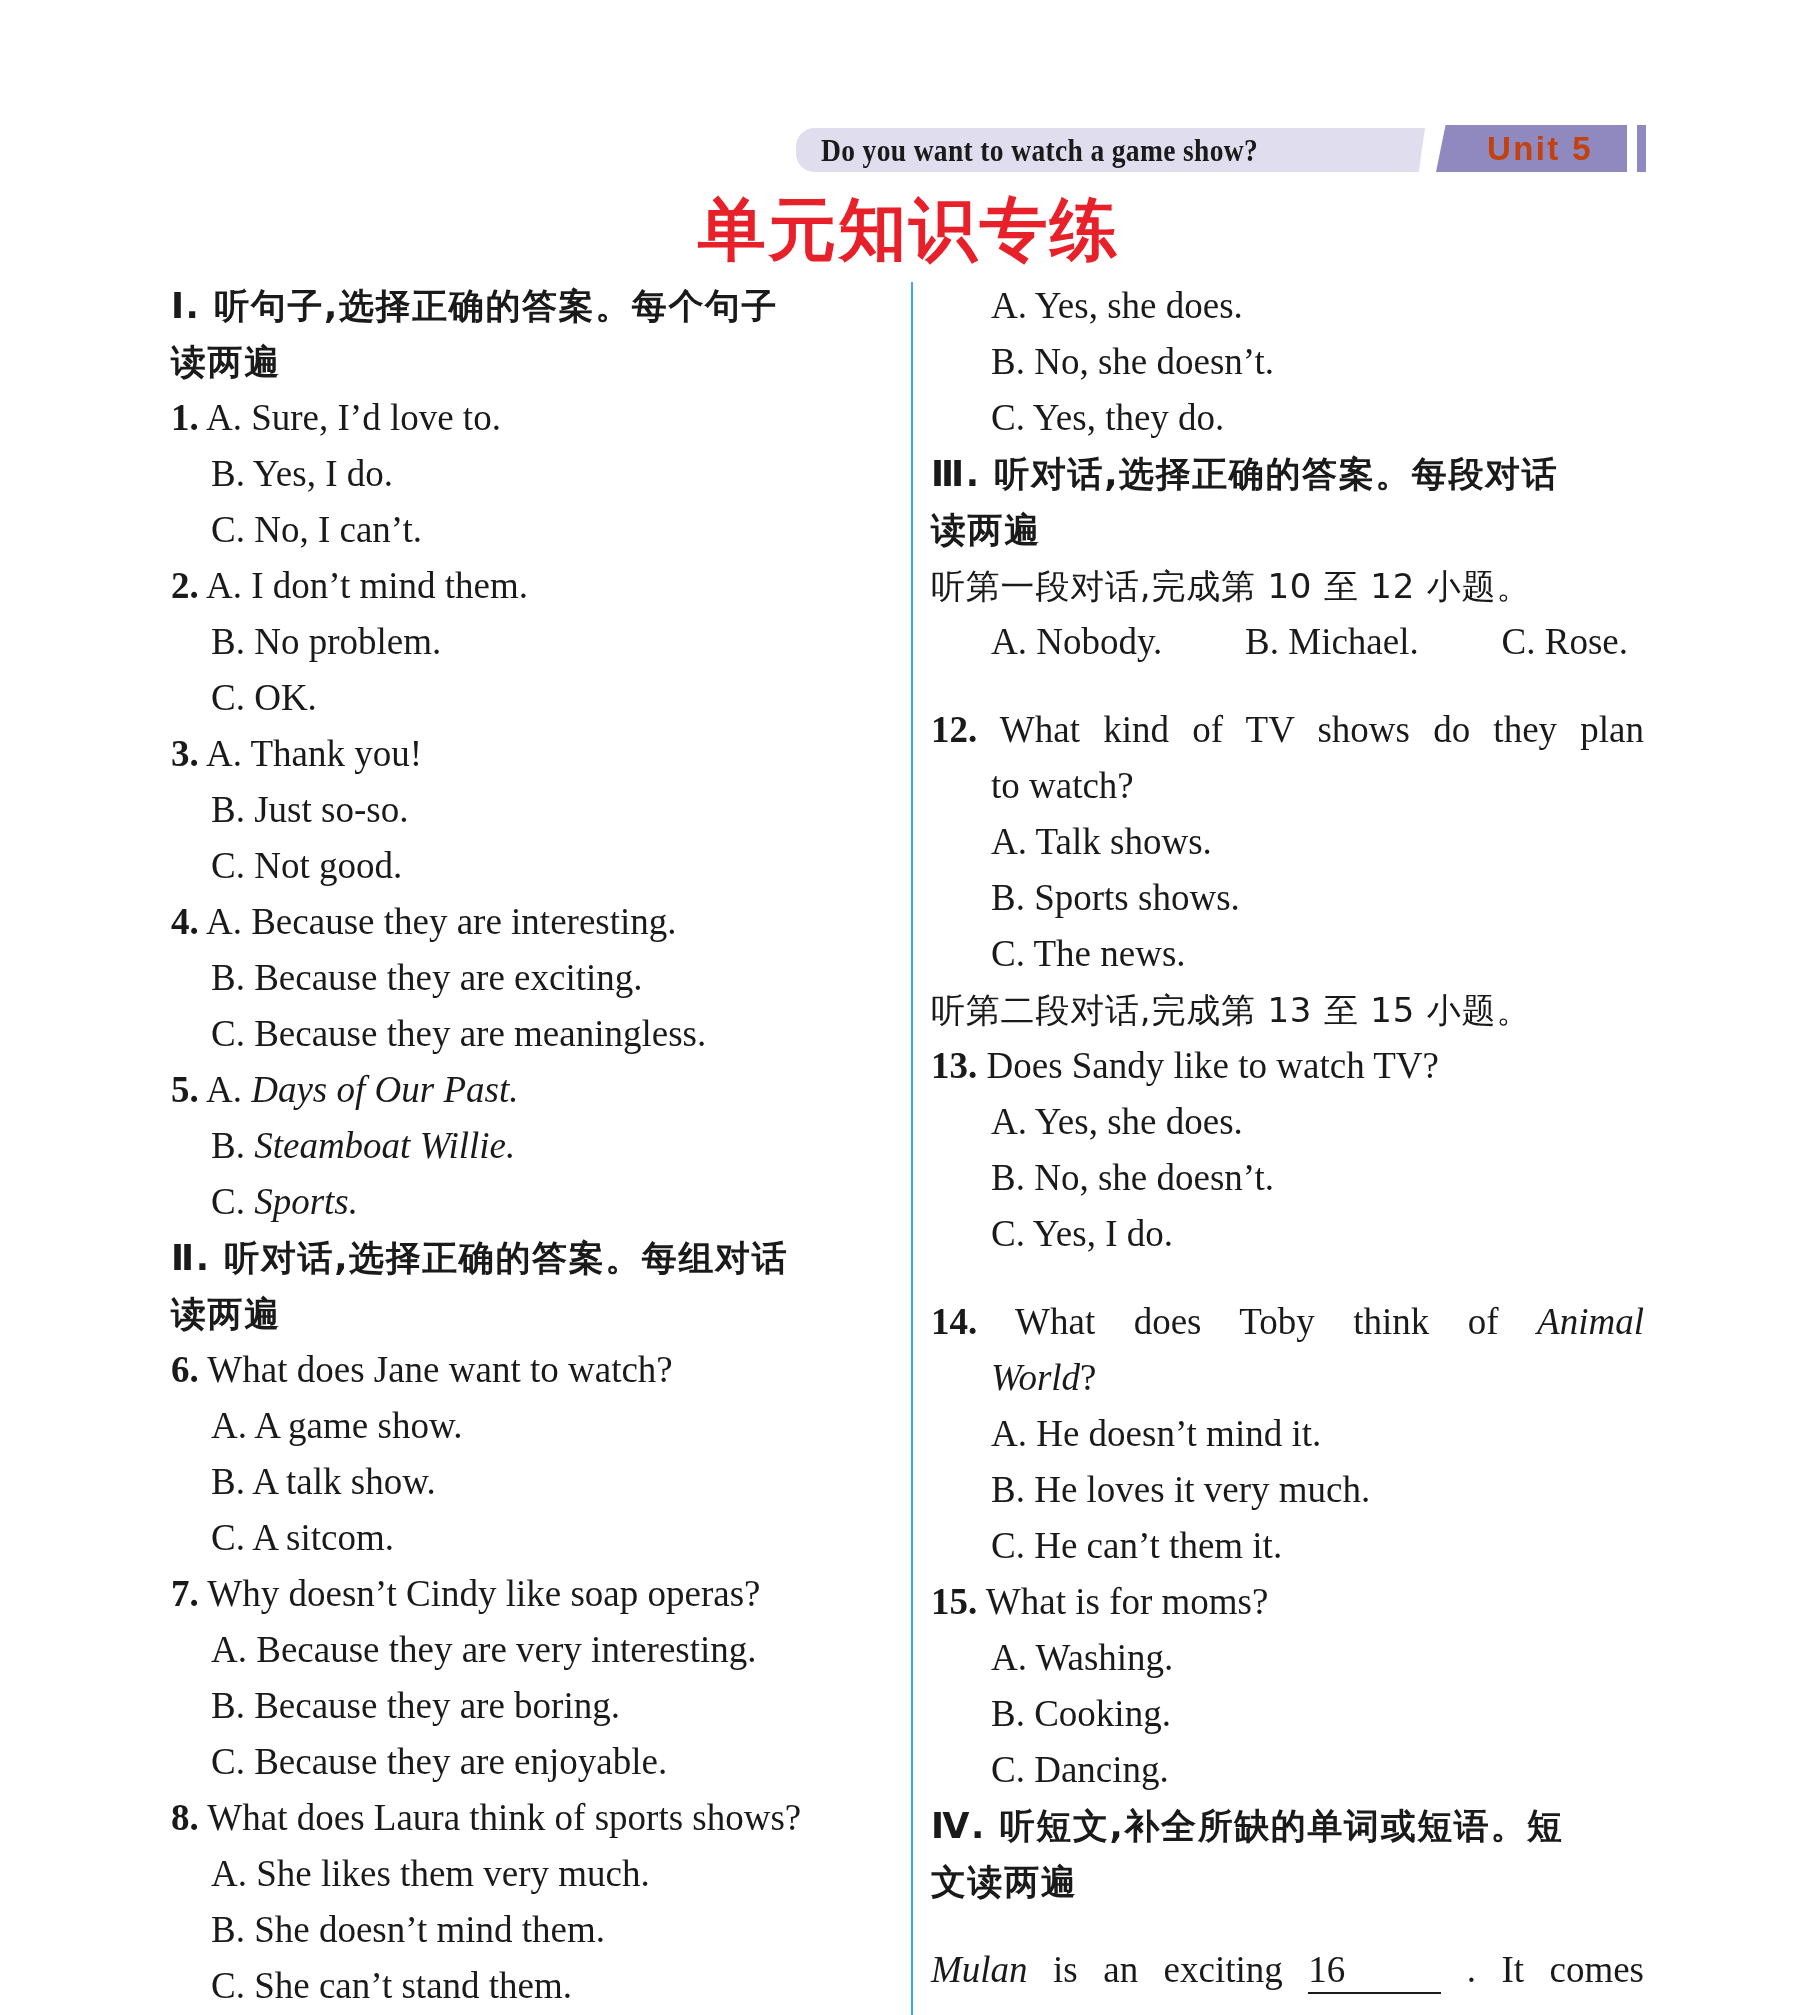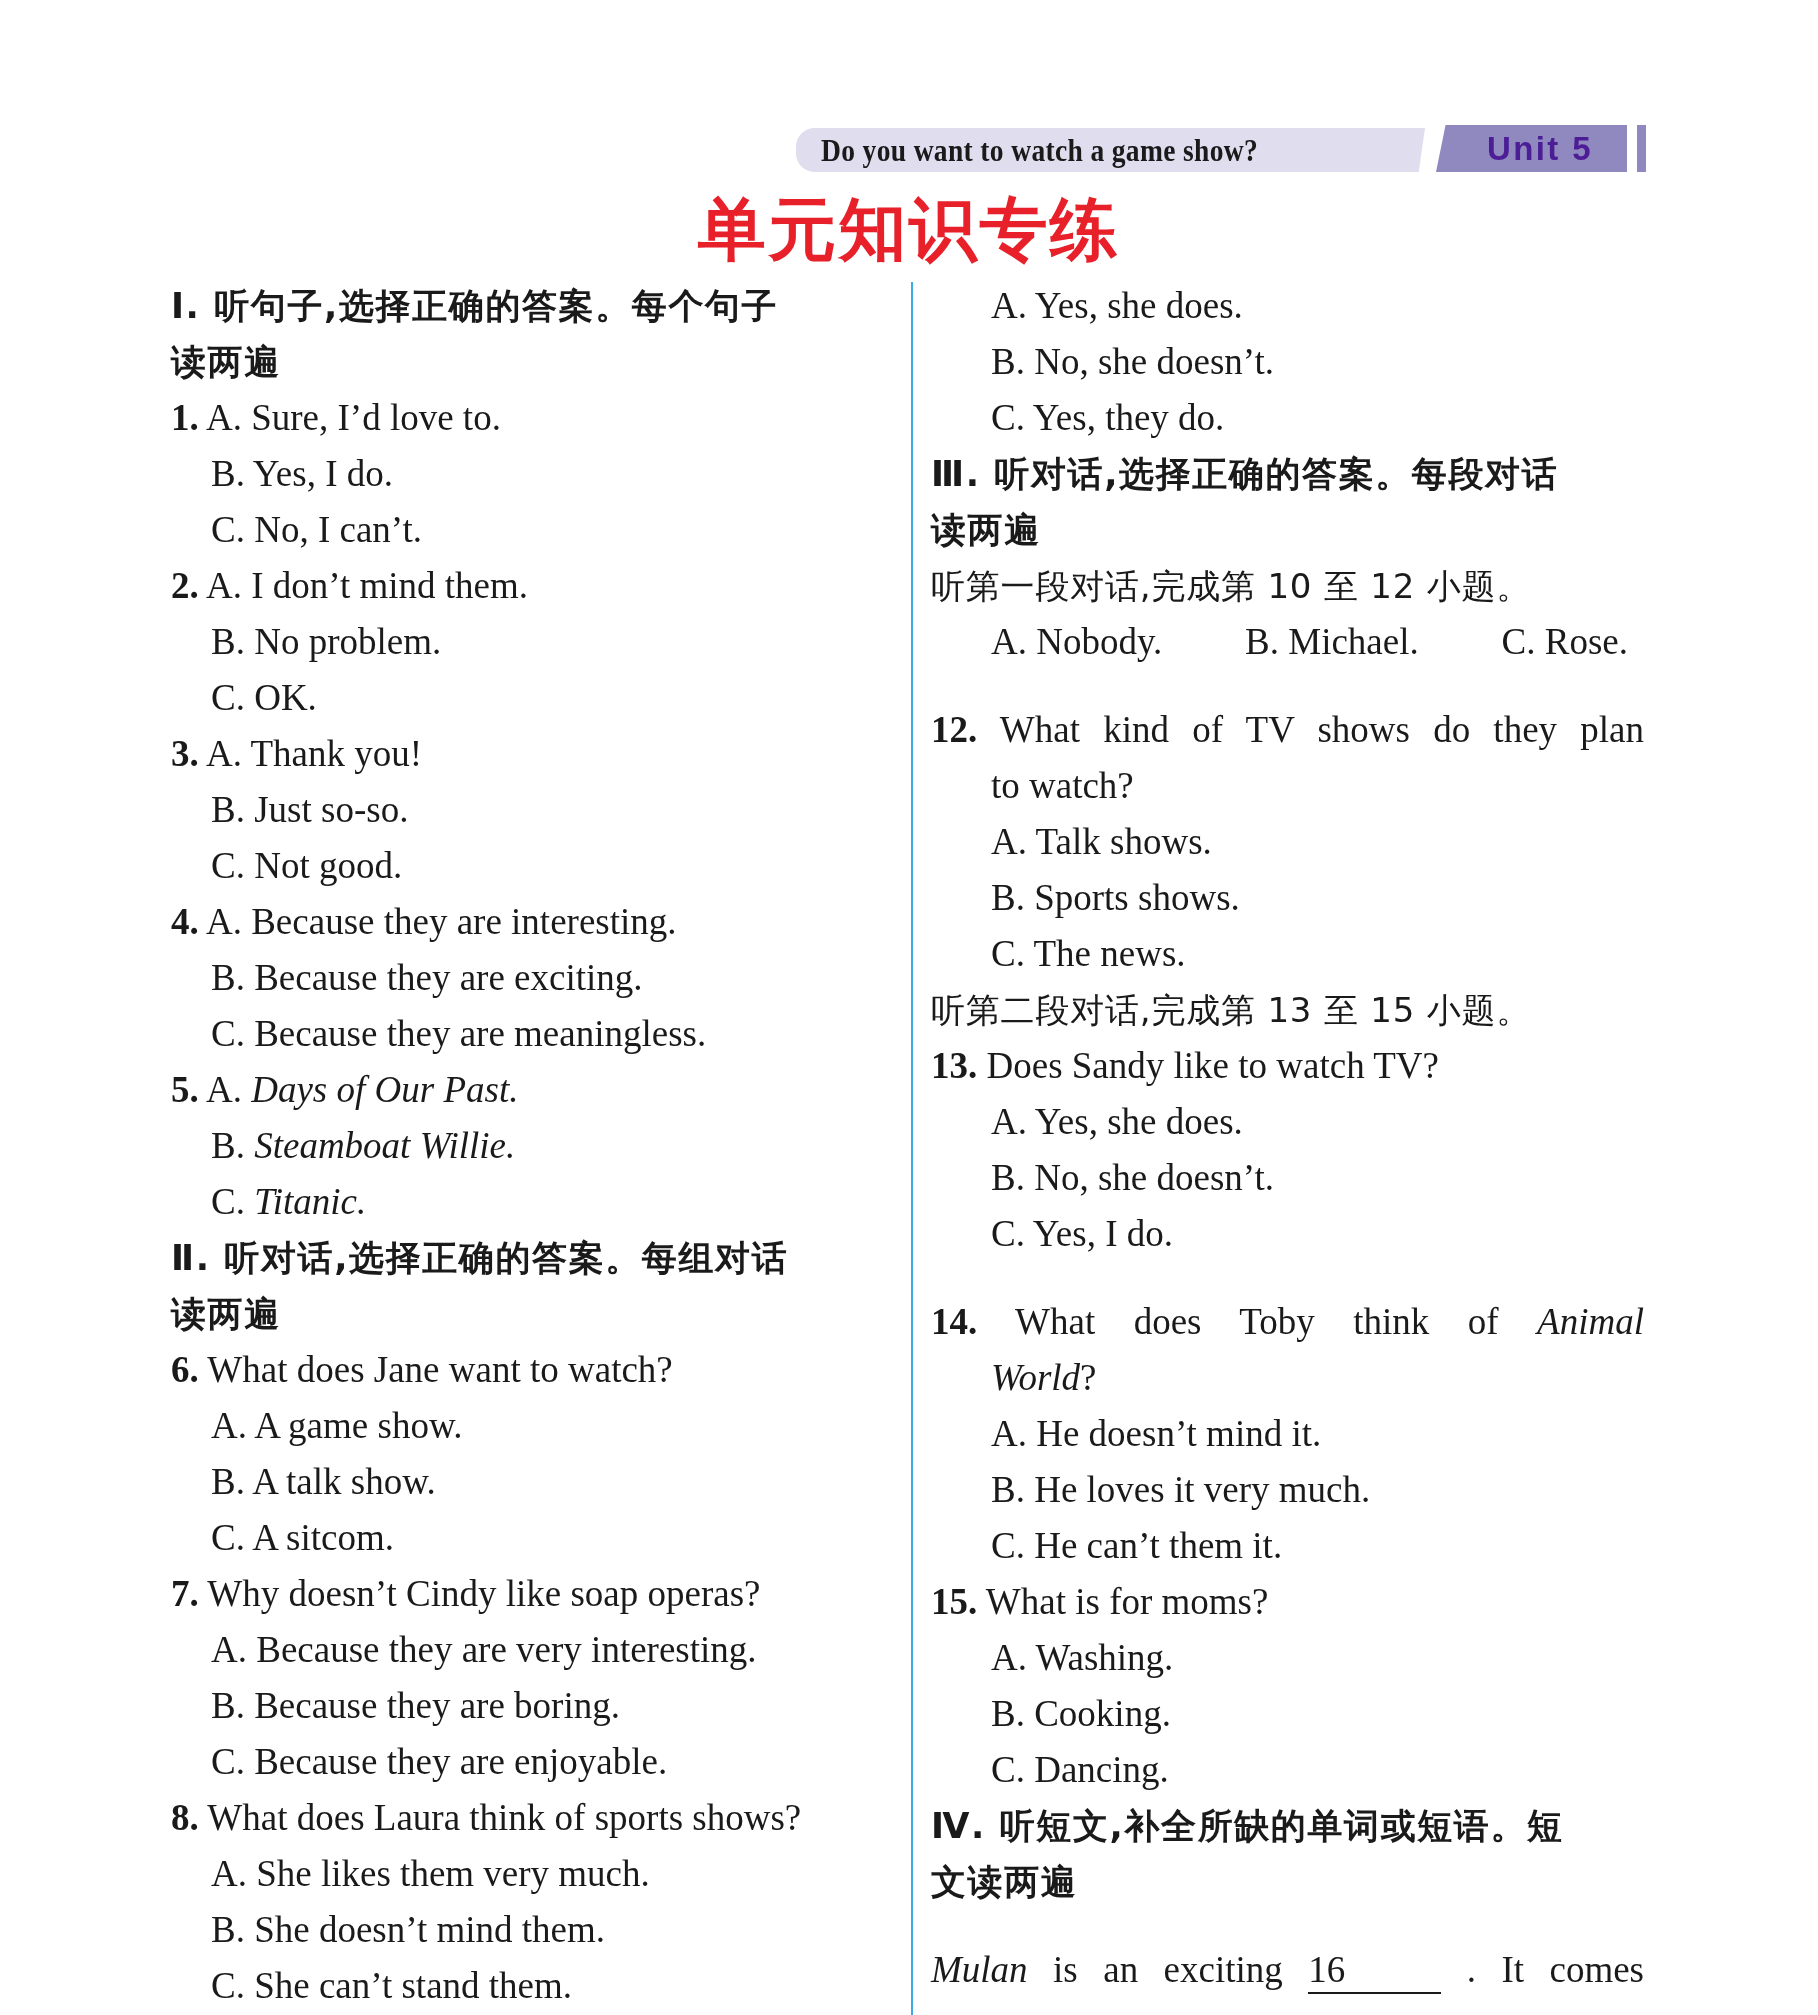--- a/index.html
+++ b/index.html
@@ -9,21 +9,21 @@
   
   .hdr-band { position: absolute; left: 796px; top: 128px; width: 629px; height: 44px;
               background: #e0ddef; border-radius: 18.5px 0 0 18.5px;
               clip-path: polygon(0 0, 100% 0, 99% 100%, 0 100%); }
   .hdr-title { position: absolute; left: 821px; top: 128px; height: 44px; line-height: 44px;
                font-size: 32px; font-weight: bold; color: #1a1a1a; letter-spacing: 0.4px;
                font-family: "Liberation Serif", serif; transform: scaleX(0.86); transform-origin: left center; white-space: nowrap; }
   .unit-tab { position: absolute; left: 1436px; top: 125px; width: 191px; height: 47px; background: #8f89c0;
               clip-path: polygon(5% 0, 100% 0, 100% 100%, 0 100%); }
   .unit-label { position: absolute; left: 1487px; top: 125px; height: 47px; line-height: 47px;
-                font-family: "Liberation Sans", "DejaVu Sans", sans-serif; font-weight: bold; font-size: 33px; color: #4c1d95; letter-spacing: 2.4px; }
+                font-family: "Liberation Sans", "DejaVu Sans", sans-serif; font-weight: bold; font-size: 33px; color: #c2410c; letter-spacing: 2.4px; }
   .unit-bar { position: absolute; left: 1637px; top: 125px; width: 8.9px; height: 47px; background: #8f89c0; }
 
   
   .main-title { position: absolute; left: 0; width: 1818px; top: 189px; text-align: center;
                 font-family: "DejaVu Sans", "Liberation Sans", sans-serif; font-weight: bold; font-size: 68px;
                 color: #e8202a; letter-spacing: 2.4px; line-height: 81px; }
 
   
   .col { position: absolute; top: 278px; }
   .col.left { left: 171px; width: 713px; }
@@ -68,21 +68,21 @@
   <div class="ln"><span class="qnum">3.</span> <span>A. Thank you!</span></div>
   <div class="ln ind">B. Just so-so.</div>
   <div class="ln ind">C. Not good.</div>
 
   <div class="ln"><span class="qnum">4.</span> <span>A. Because they are interesting.</span></div>
   <div class="ln ind">B. Because they are exciting.</div>
   <div class="ln ind">C. Because they are meaningless.</div>
 
   <div class="ln"><span class="qnum">5.</span> <span>A. </span><span class="it">Days of Our Past.</span></div>
   <div class="ln ind"><span>B. </span><span class="it">Steamboat Willie.</span></div>
-  <div class="ln ind"><span>C. </span><span class="it">Titanic.</span></div>
+  <div class="ln ind"><span>C. </span><span class="it">Sports.</span></div>
 
   <div class="ln sec">Ⅱ. 听对话,选择正确的答案。每组对话</div>
   <div class="ln sec">读两遍</div>
 
   <div class="ln"><span class="qnum">6.</span> <span>What does Jane want to watch?</span></div>
   <div class="ln ind">A. A game show.</div>
   <div class="ln ind">B. A talk show.</div>
   <div class="ln ind">C. A sitcom.</div>
 
   <div class="ln"><span class="qnum">7.</span> <span>Why doesn’t Cindy like soap operas?</span></div>

